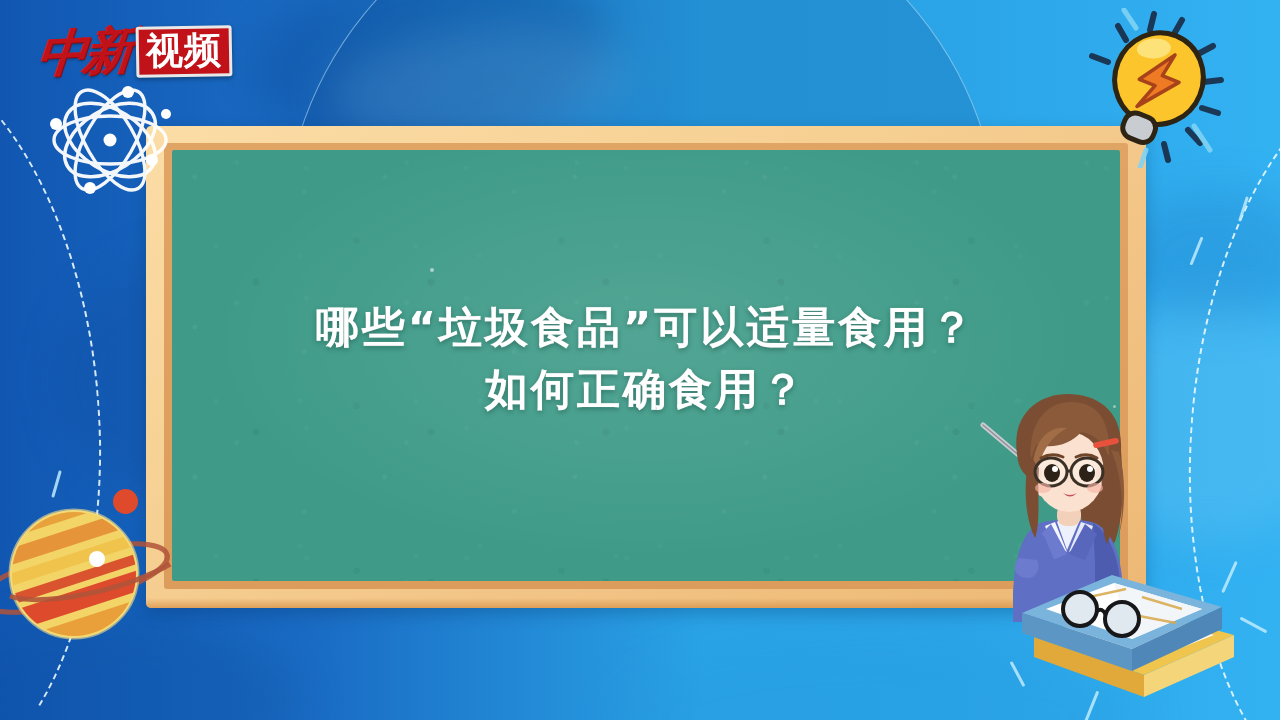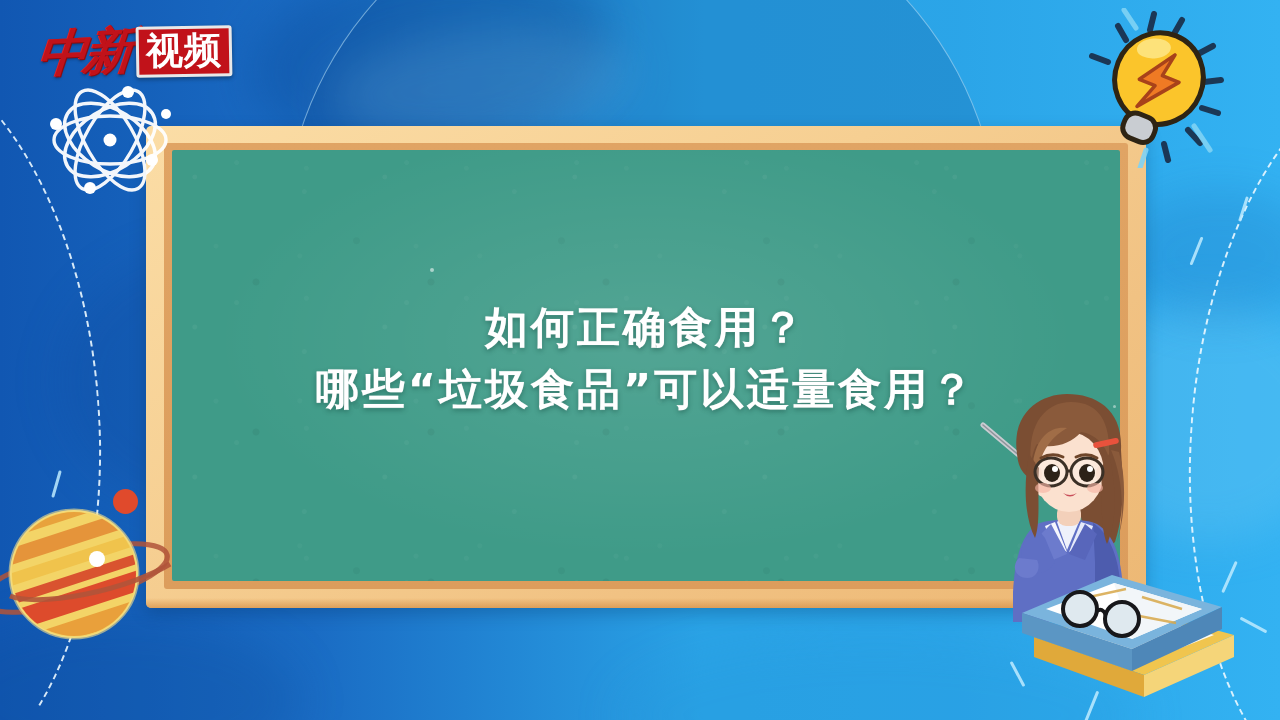--- a/index.html
+++ b/index.html
@@ -306,22 +306,22 @@
   </svg>
 
   <div class="board-wrap">
     <div class="board-frame">
       <div class="board-inner-bevel"></div>
       <div class="board-surface">
         <span class="chalk-speck sp1"></span>
         <span class="chalk-speck sp2"></span>
 
         <div class="board-text">
+          <div class="board-line">哪些“垃圾食品”可以适量食用？</div>
           <div class="board-line">如何正确食用？</div>
-          <div class="board-line">哪些“垃圾食品”可以适量食用？</div>
         </div>
       </div>
     </div>
   </div>
 
   <div class="reddot"></div>
   <svg class="planet" viewBox="0 0 190 180">
     <defs>
       <clipPath id="planetClip">
           <circle cx="92" cy="96" r="62"></circle>

